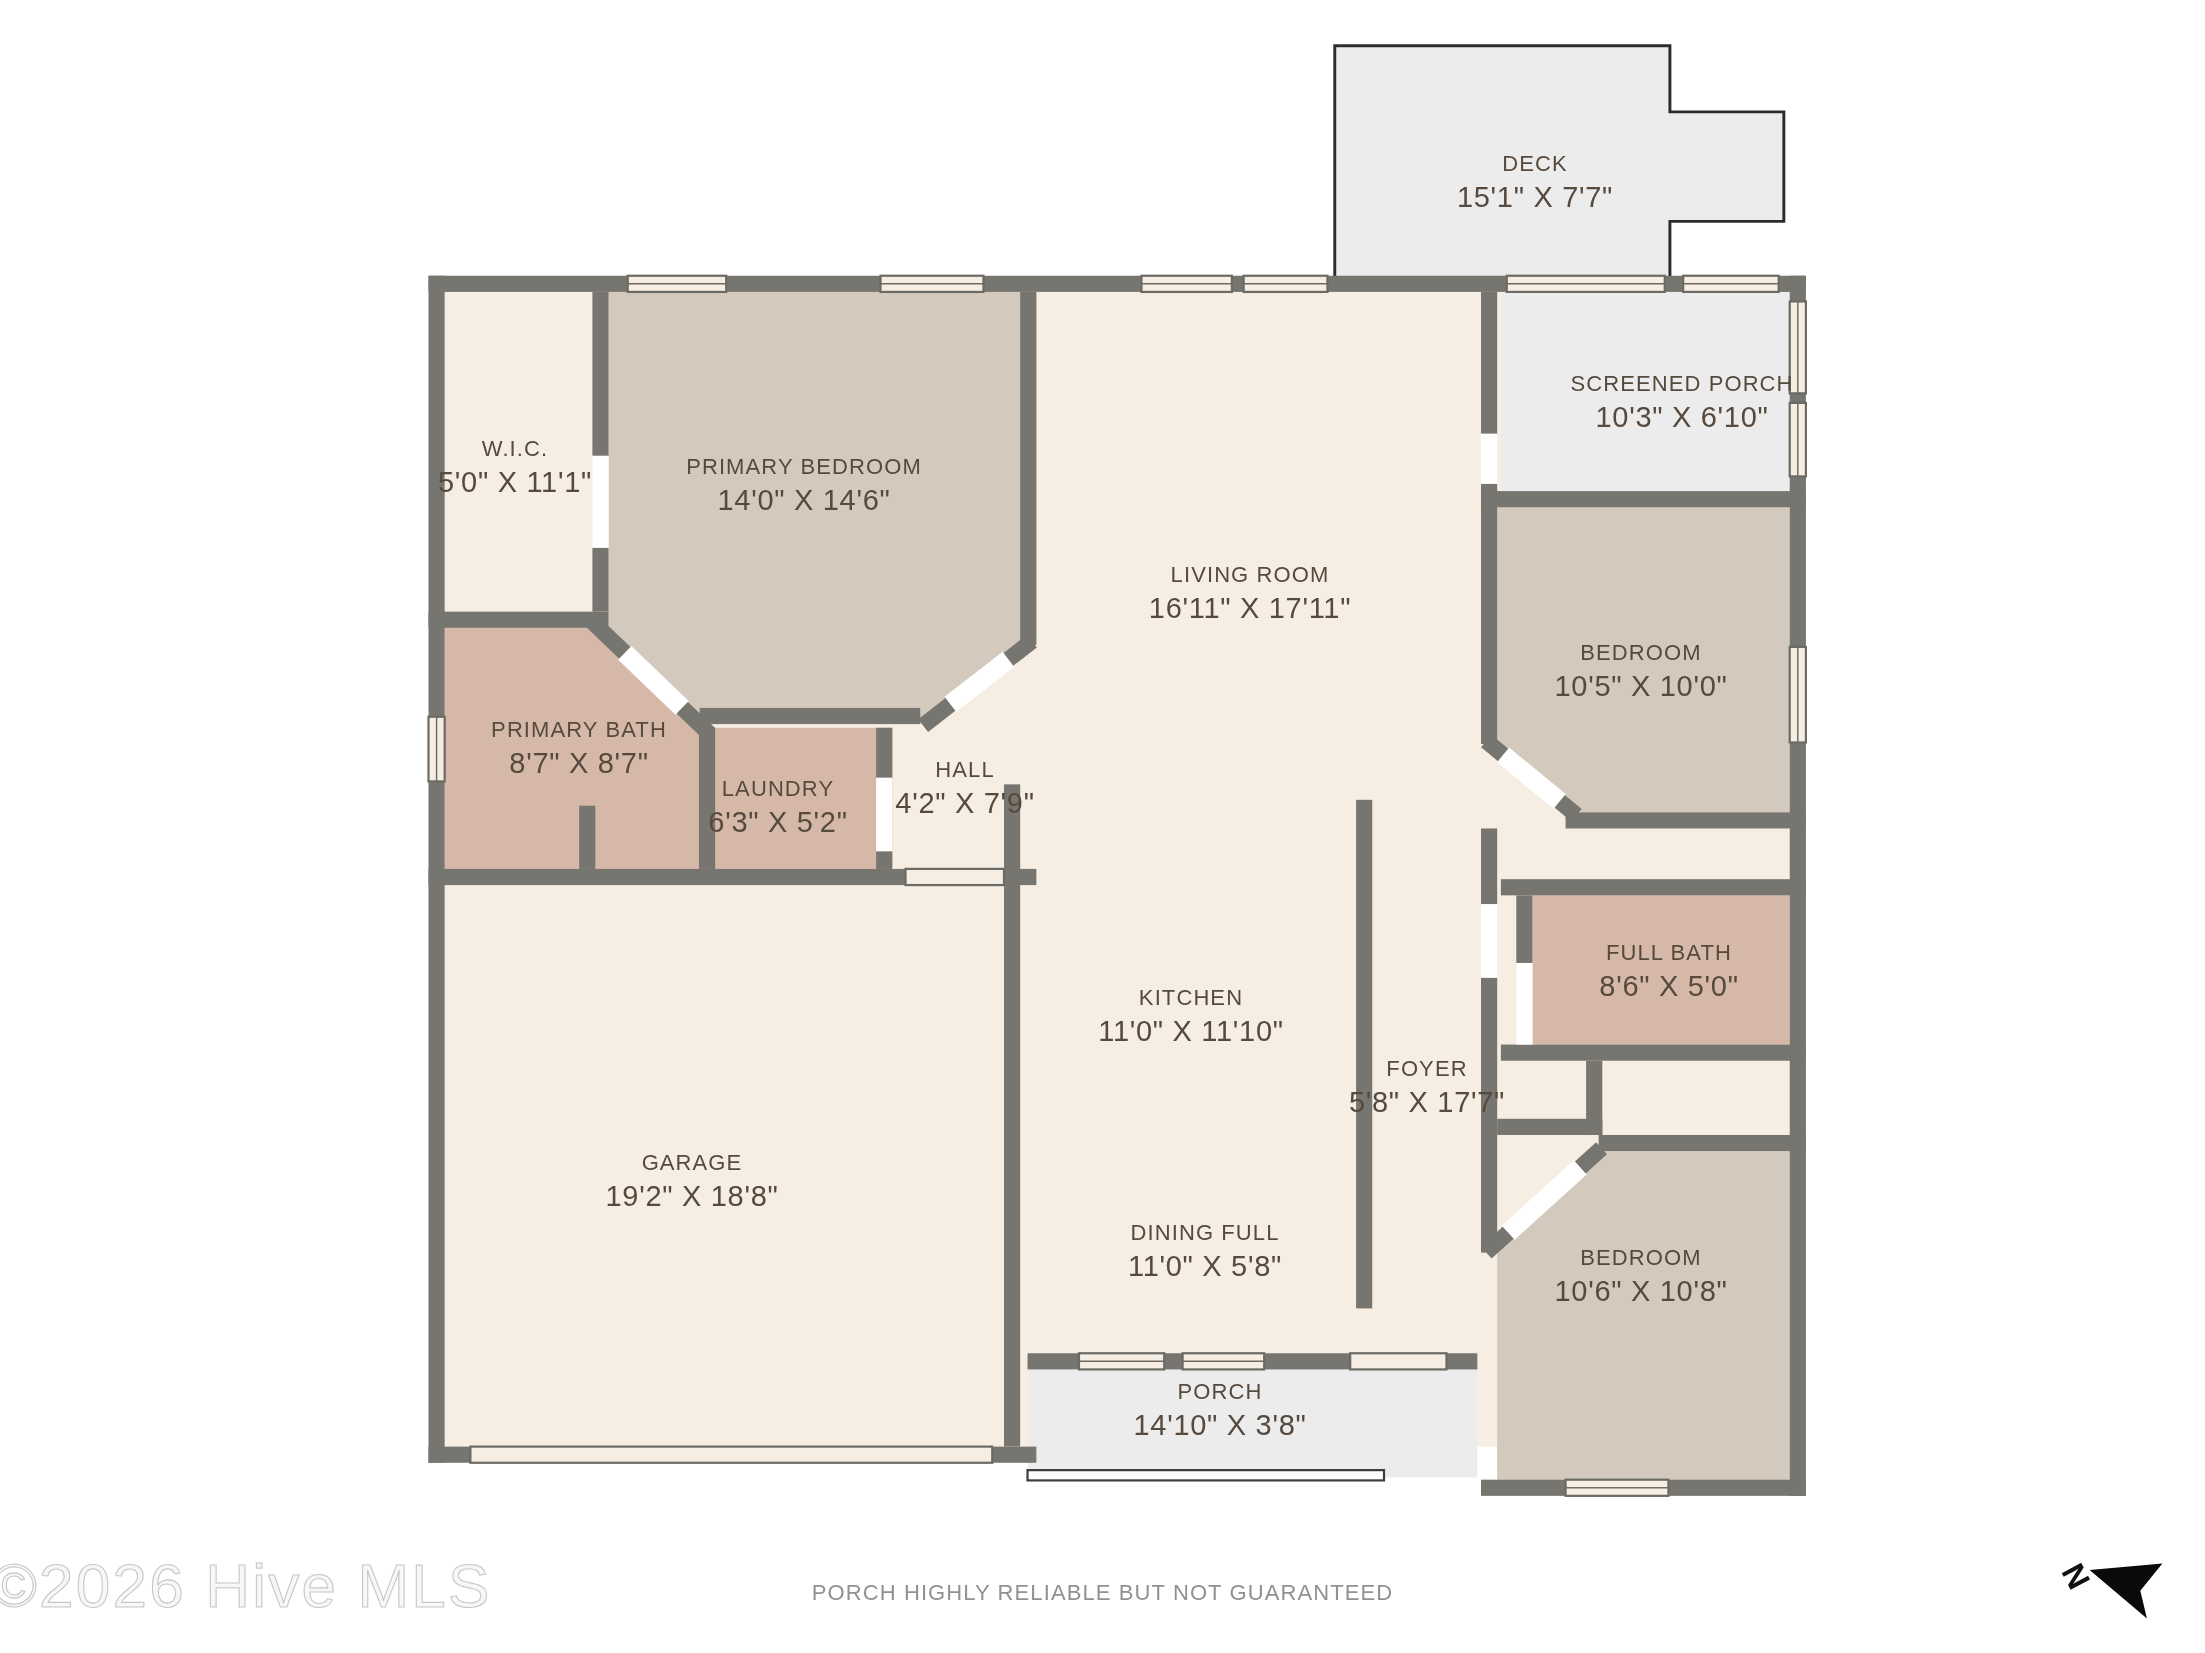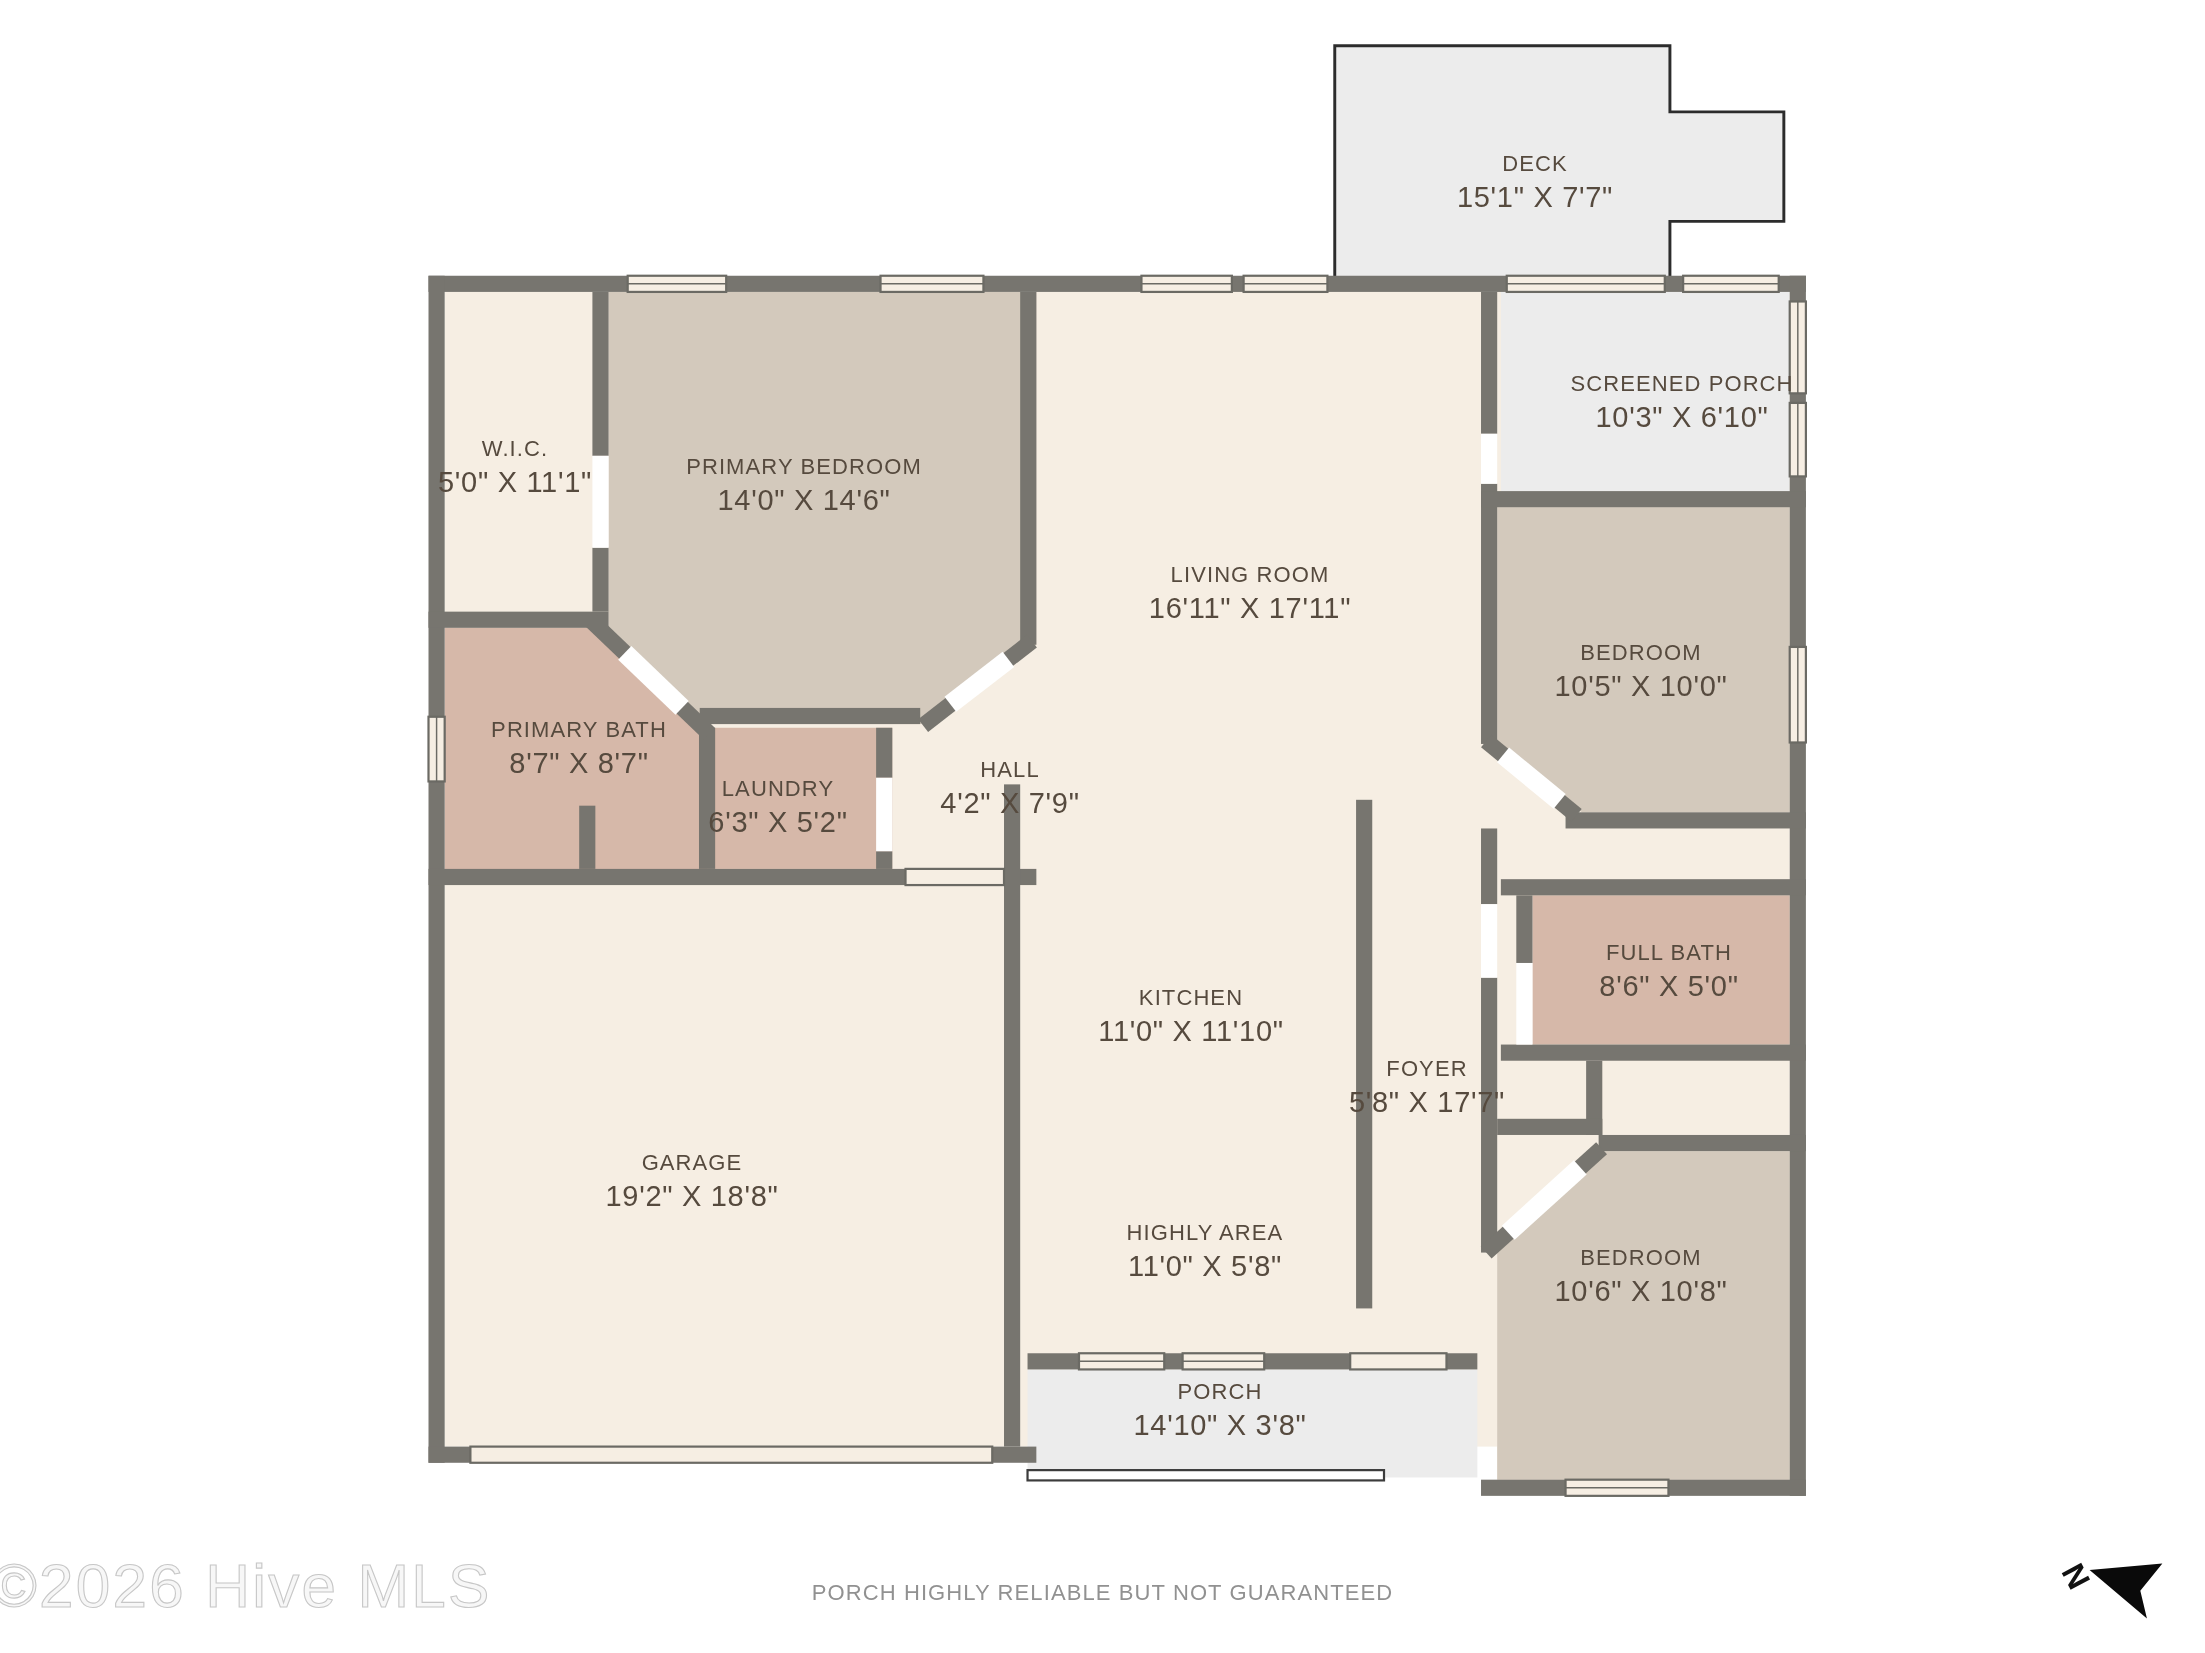--- a/index.html
+++ b/index.html
@@ -207,42 +207,42 @@
   <span class="room-dims">10'5" X 10'0"</span>
 </div>
 <div class="room-label" style="left:579px;top:717px;">
   <span class="room-name">PRIMARY BATH</span>
   <span class="room-dims">8'7" X 8'7"</span>
 </div>
 <div class="room-label" style="left:778px;top:776px;">
   <span class="room-name">LAUNDRY</span>
   <span class="room-dims">6'3" X 5'2"</span>
 </div>
-<div class="room-label" style="left:965px;top:757px;margin-left:45px;">
+<div class="room-label" style="left:965px;top:757px;">
   <span class="room-name">HALL</span>
   <span class="room-dims">4'2" X 7'9"</span>
 </div>
 <div class="room-label" style="left:1669px;top:940px;">
   <span class="room-name">FULL BATH</span>
   <span class="room-dims">8'6" X 5'0"</span>
 </div>
 <div class="room-label" style="left:1191px;top:985px;">
   <span class="room-name">KITCHEN</span>
   <span class="room-dims">11'0" X 11'10"</span>
 </div>
 <div class="room-label" style="left:1427px;top:1056px;">
   <span class="room-name">FOYER</span>
   <span class="room-dims">5'8" X 17'7"</span>
 </div>
 <div class="room-label" style="left:692px;top:1150px;">
   <span class="room-name">GARAGE</span>
   <span class="room-dims">19'2" X 18'8"</span>
 </div>
 <div class="room-label" style="left:1205px;top:1220px;">
-  <span class="room-name">HIGHLY AREA</span>
+  <span class="room-name">DINING FULL</span>
   <span class="room-dims">11'0" X 5'8"</span>
 </div>
 <div class="room-label" style="left:1641px;top:1245px;">
   <span class="room-name">BEDROOM</span>
   <span class="room-dims">10'6" X 10'8"</span>
 </div>
 <div class="room-label" style="left:1220px;top:1379px;">
   <span class="room-name">PORCH</span>
   <span class="room-dims">14'10" X 3'8"</span>
 </div>

